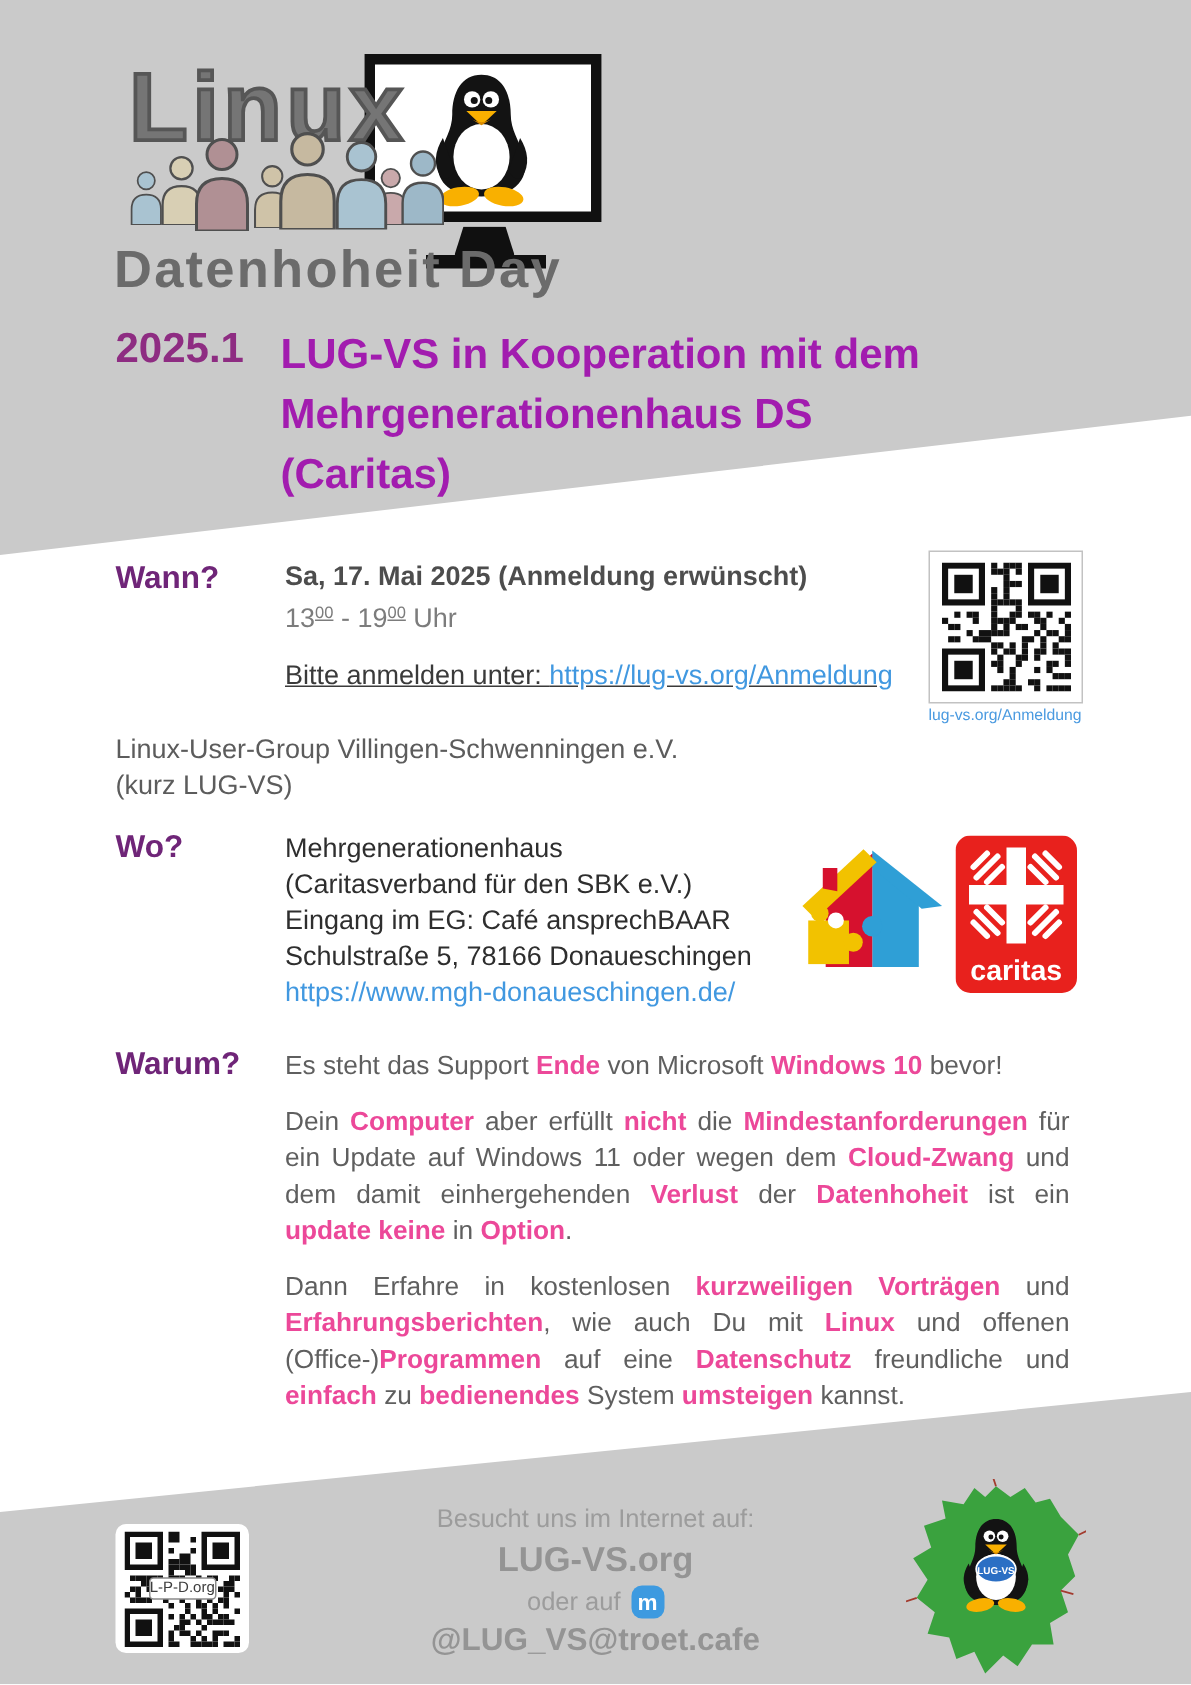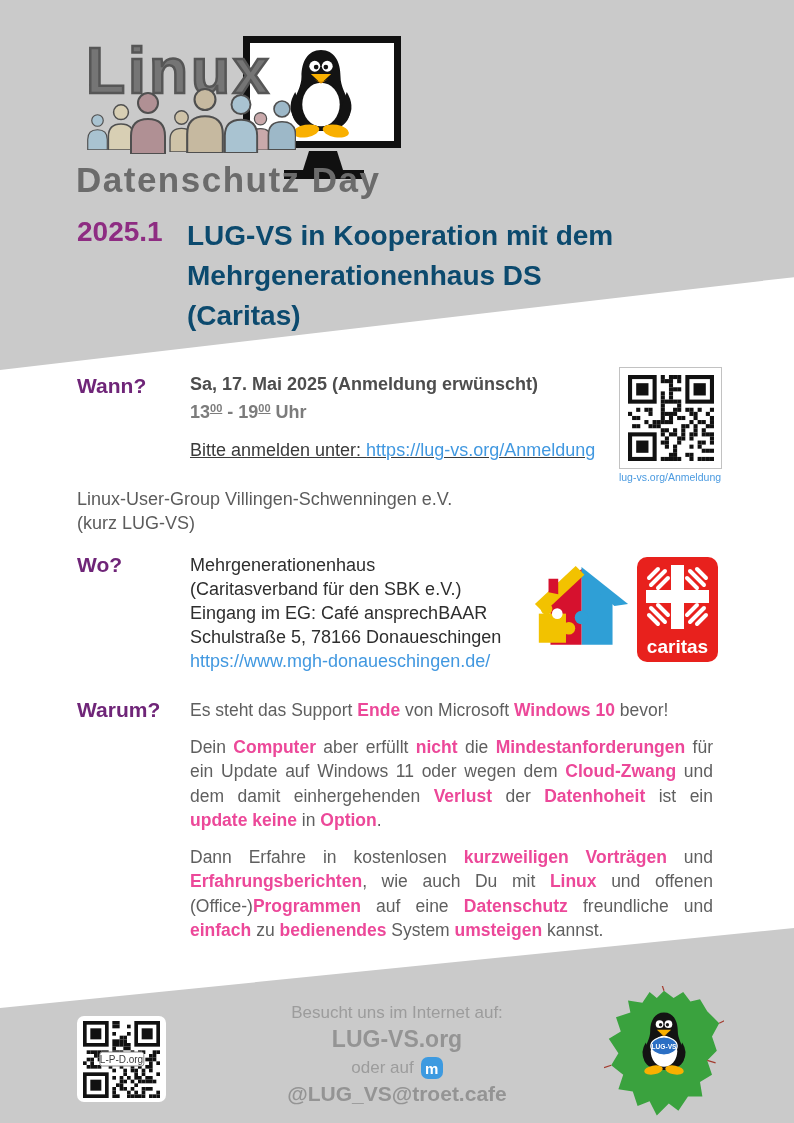--- a/index.html
+++ b/index.html
@@ -18,27 +18,27 @@
   .monitor-base{position:absolute;left:284px;top:170px;width:80px;height:9px;background:#101010;z-index:1;}
   .monitor svg{position:absolute;left:32px;top:2px;}
   .linux-word{position:absolute;left:86px;top:34px;z-index:2;font-size:64px;font-weight:700;
               color:#757575;-webkit-text-stroke:2.5px #565656;letter-spacing:3px;}
   .crowd{position:absolute;left:84px;top:88px;z-index:3;}
   .pday-word{position:absolute;left:76px;top:160px;z-index:3;font-size:35px;font-weight:700;
              color:#6b6b6b;letter-spacing:1.5px;}
   
   .heading{position:absolute;left:77px;top:216px;display:flex;z-index:2;}
   .heading .edition{width:110px;font-size:28px;font-weight:700;color:#8e2c82;}
-  .heading .title{font-size:28px;font-weight:700;color:#0c4a6e;line-height:40px;width:540px;}
+  .heading .title{font-size:28px;font-weight:700;color:#a21caf;line-height:40px;width:540px;}
   
   .sec{position:absolute;left:77px;display:flex;z-index:2;}
   .sec-label{width:113px;font-size:21px;font-weight:700;color:#6f2578;flex:none;}
   .sec-body{width:523px;}
   .date-line{font-size:18px;font-weight:700;color:#4d4d4d;}
-  .time-line{font-size:18px;color:#7c7c7c;margin-top:7px;font-weight:bold;}
+  .time-line{font-size:18px;color:#7c7c7c;margin-top:7px;}
   .time-line .sup{font-size:11px;position:relative;top:-6px;text-decoration:underline;}
   .register-line{font-size:18px;color:#3a3a3a;margin-top:17px;text-decoration:underline;}
   a.link{color:#4198e0;text-decoration:none;}
   .wer-line{font-size:18px;color:#5c5c5c;line-height:24px;}
   .wo-line{font-size:18px;color:#2e2e2e;line-height:24px;}
   .warum-p{font-size:17.5px;color:#5f5f5f;line-height:24.5px;margin:0 0 12px 0;}
   .warum-p.just{text-align:justify;}
   .warum-p b{font-weight:700;color:#ec4899;}
   
   .qr1-box{position:absolute;left:619px;top:367px;width:101px;height:100px;background:#fff;
@@ -104,21 +104,21 @@
   <svg class="crowd" width="212" height="80" viewBox="0 0 212 80">
     <use href="#person" x="2" y="26" width="23" height="36" style="color:#a9c3d1"></use>
     <use href="#person" x="22" y="16" width="30" height="46" style="color:#d8cfb4"></use>
     <use href="#person" x="84" y="22" width="27" height="42" style="color:#cfc3a8"></use>
     <use href="#person" x="164" y="24" width="25" height="38" style="color:#c9a9ab"></use>
     <use href="#person" x="182" y="12" width="32" height="50" style="color:#9db8c8"></use>
     <use href="#person" x="44" y="4" width="40" height="62" style="color:#b09094"></use>
     <use href="#person" x="100" y="0" width="42" height="65" style="color:#c6b9a0"></use>
     <use href="#person" x="138" y="6" width="38" height="59" style="color:#a9c3d1"></use>
   </svg>
-  <div class="pday-word">Datenschutz Day</div>
+  <div class="pday-word">Datenhoheit Day</div>
 
   <div class="heading">
     <div class="edition">2025.1</div>
     <div class="title">
       <div>LUG-VS in Kooperation mit dem</div>
       <div>Mehrgenerationenhaus DS</div>
       <div>(Caritas)</div>
     </div>
   </div>
 

